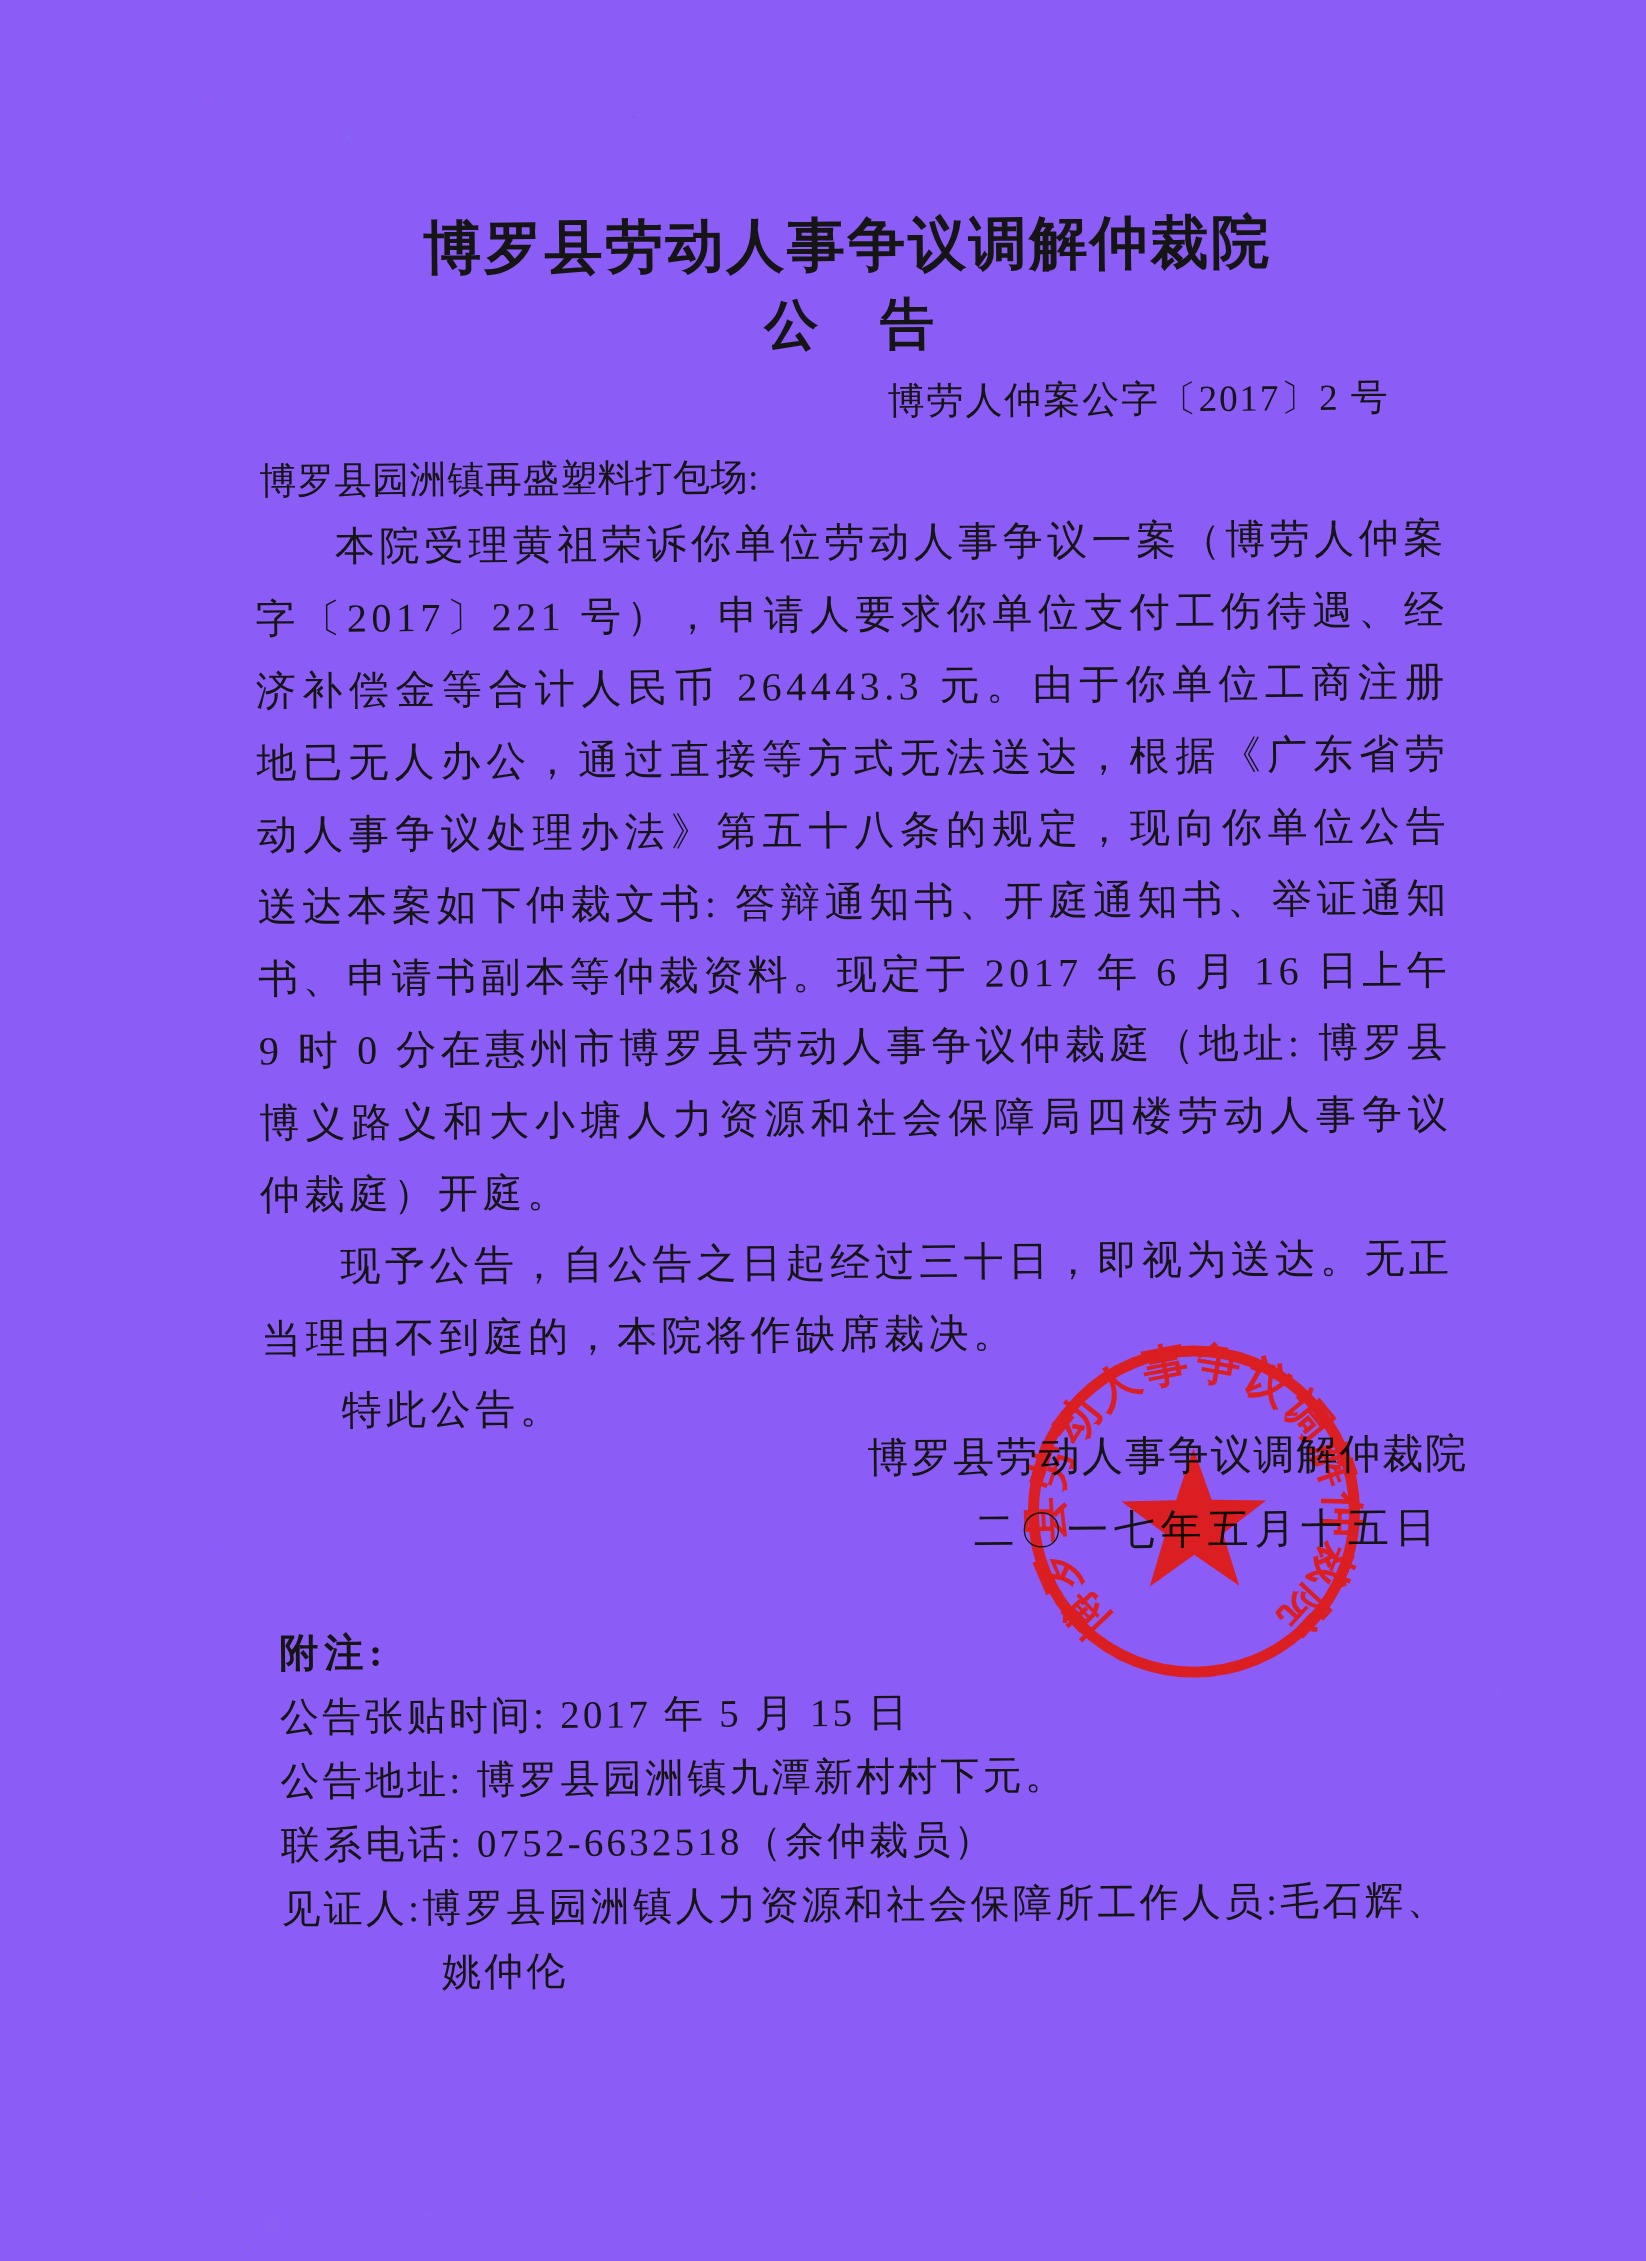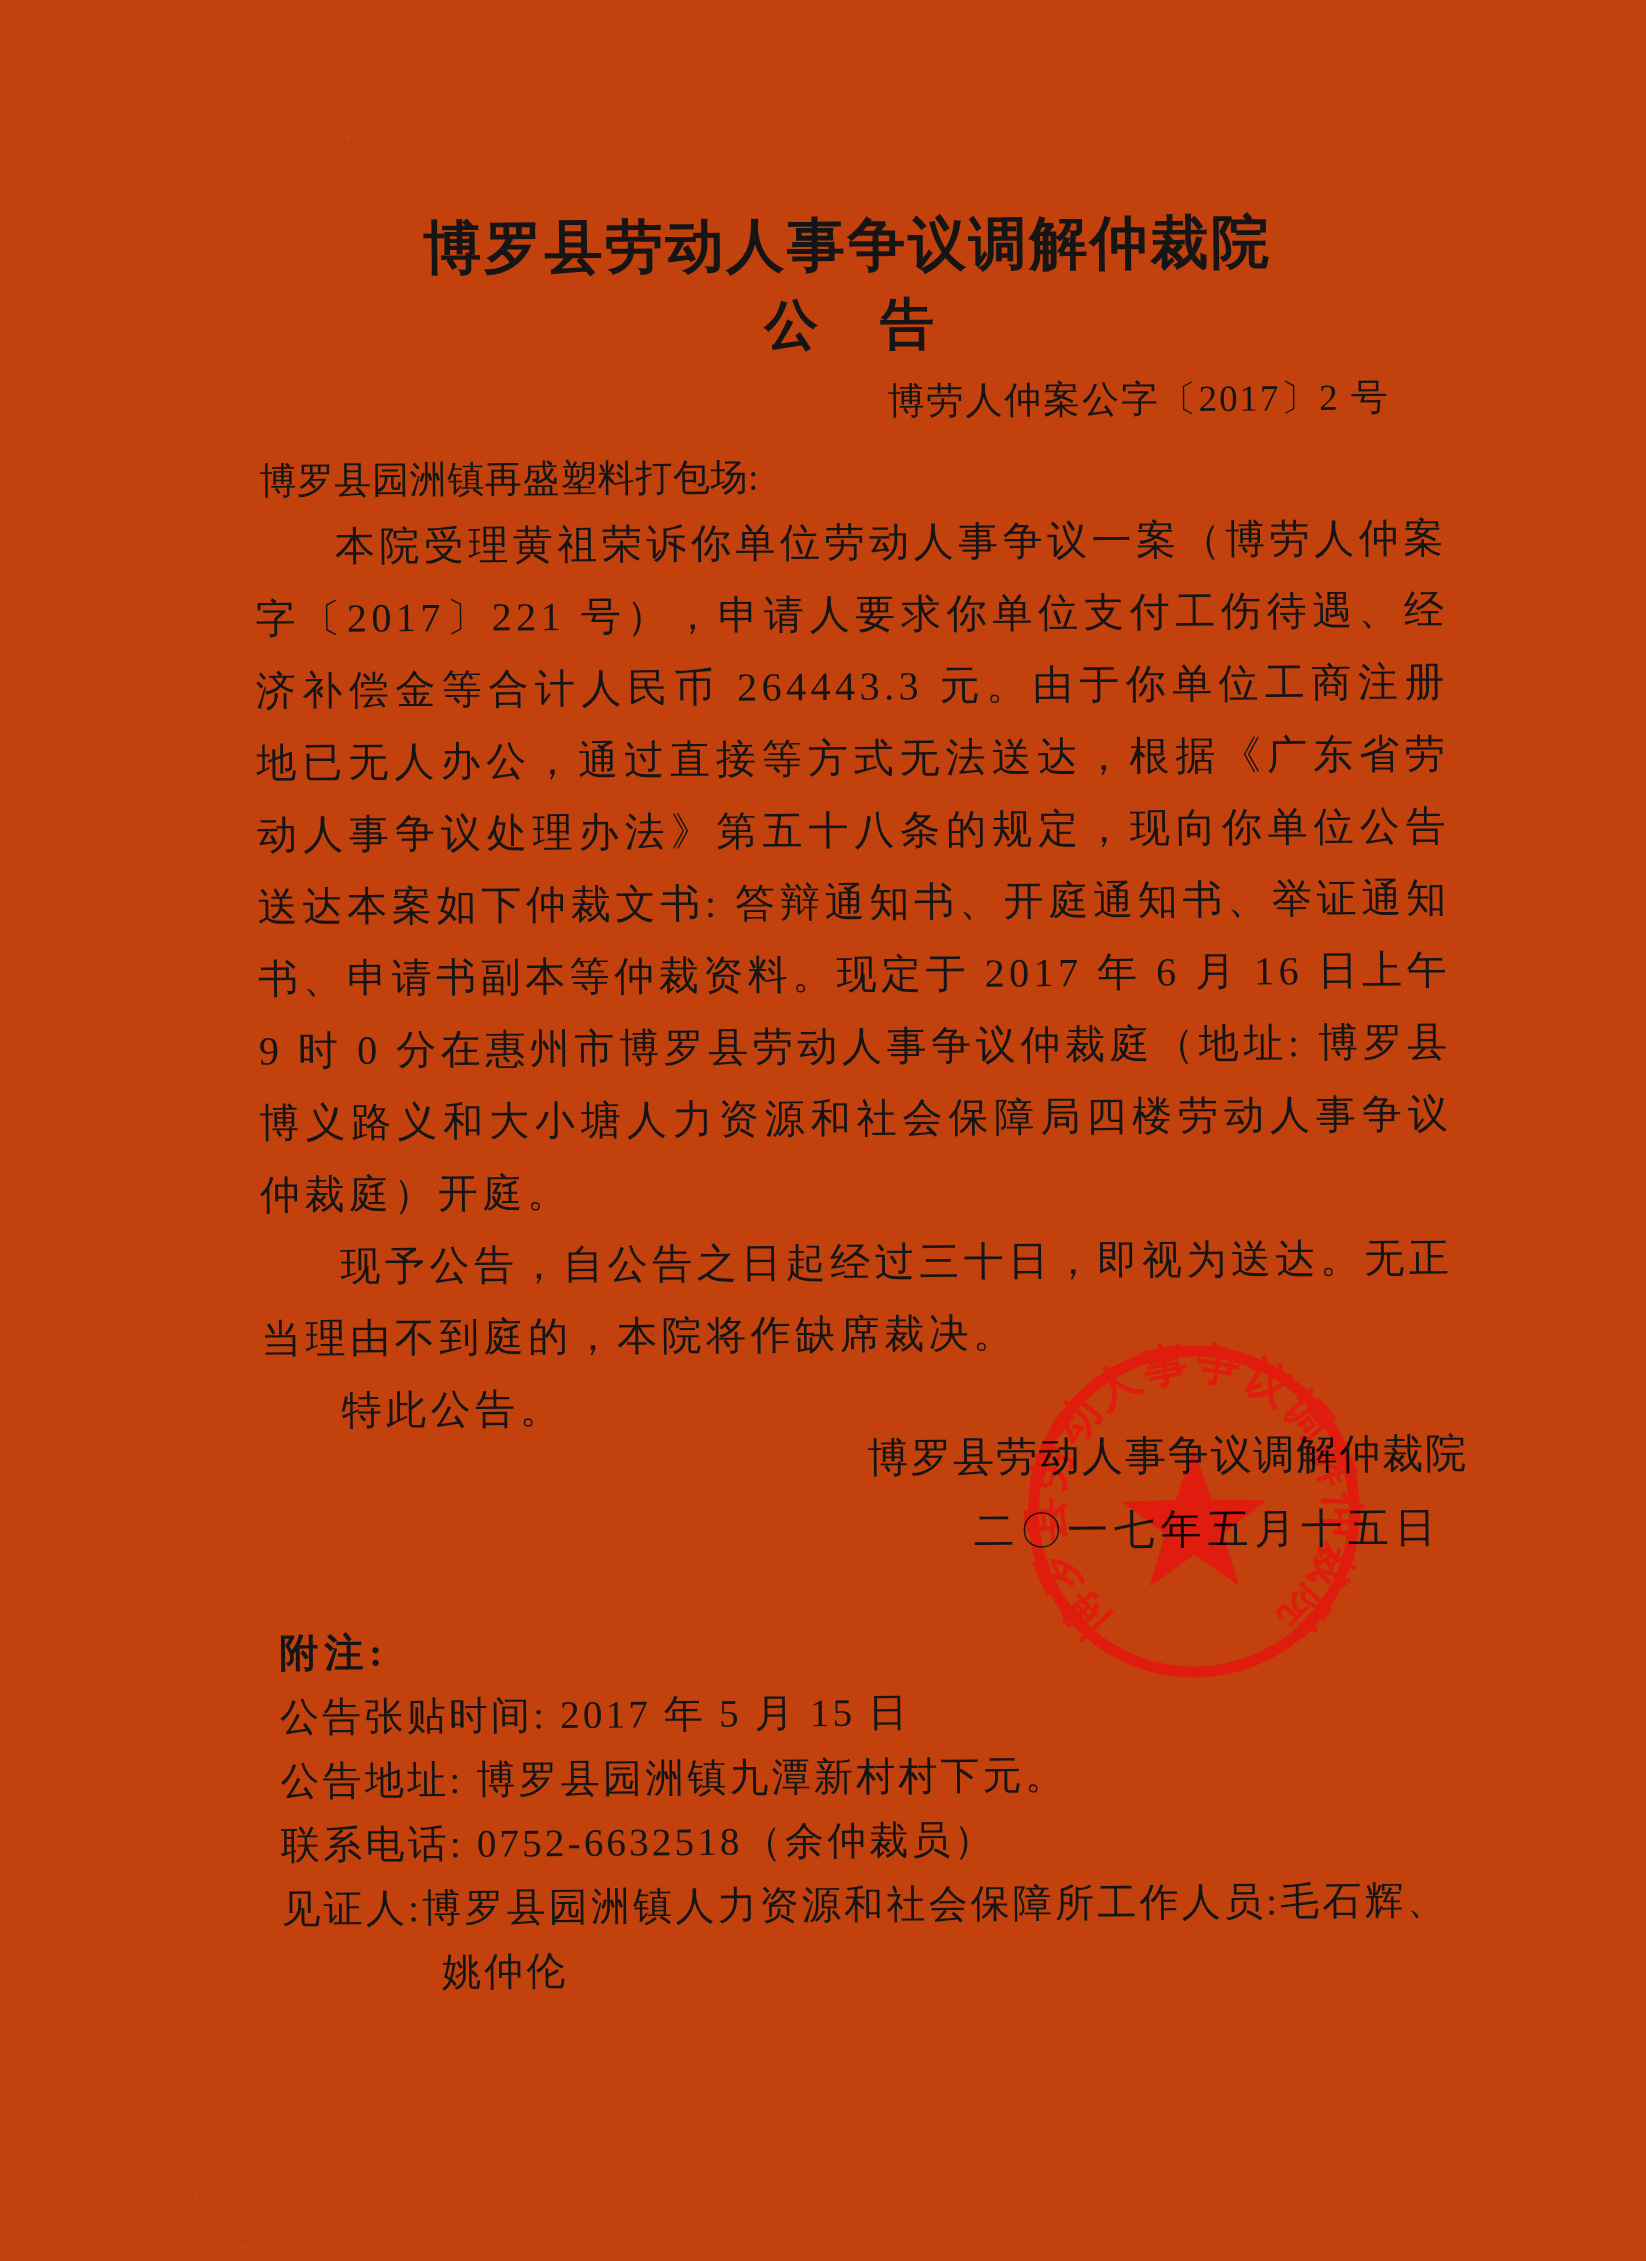--- a/index.html
+++ b/index.html
@@ -3,21 +3,21 @@
 <meta charset="utf-8">
 <style>
   html, body { margin:0; padding:0; }
   body {
     width:1647px; height:2261px;
     background:#ffffff;
     font-family:"Liberation Serif","DejaVu Serif",serif;
     color:#151515;
     overflow:hidden;
   }
-  .page { position:relative; width:1647px; height:2261px; background:#c2410c; overflow:hidden; }
+  .page { position:relative; width:1647px; height:2261px; background:#8b5cf6; overflow:hidden; }
   .content { position:absolute; left:0; top:0; width:100%; height:100%;
              transform:rotate(-0.45deg); transform-origin:50% 42%; }
 
   .title {
     position:absolute; top:207px; left:0; width:100%;
     box-sizing:border-box; padding-left:59px;
     text-align:center; font-size:58px; font-weight:bold; letter-spacing:2.6px;
     white-space:nowrap;
   }
   .subtitle {

